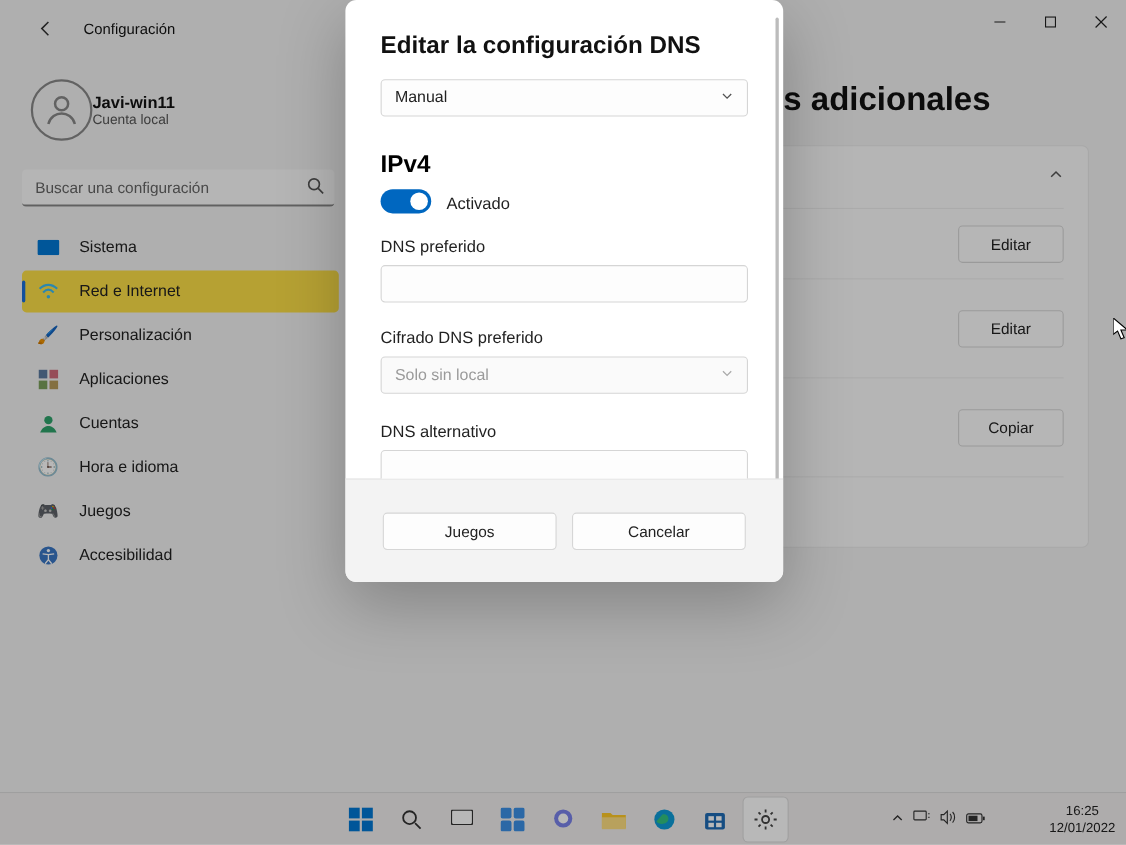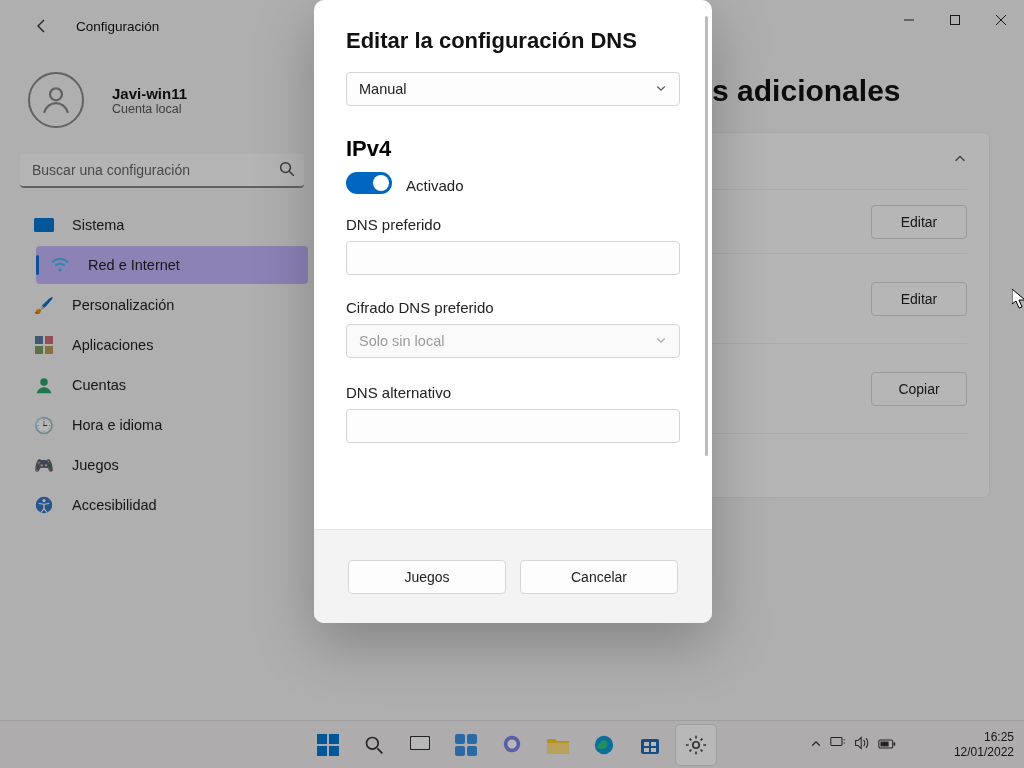--- a/index.html
+++ b/index.html
@@ -12,51 +12,51 @@
 
   
   .titlebar { position: absolute; top: 0; left: 0; right: 140px; height: 52px; display: flex; align-items: center; padding-left: 24px; color: #111; font-size: 13.5px; }
   .back-arrow { width: 36px; height: 36px; display: flex; align-items: center; justify-content: center; margin-right: 16px; }
 
   
   .app { position: absolute; top: 52px; left: 0; right: 0; bottom: 48px; display: flex; }
 
   
   .sidebar { width: 312px; padding: 20px 4px 0 20px; }
-  .profile { display: flex; align-items: center; gap: 28px; margin-bottom: 26px; padding-left: 8px; }
+  .profile { display: flex; align-items: center; gap: 0; margin-bottom: 26px; padding-left: 8px; }
   .avatar { width: 56px; height: 56px; border-radius: 50%; border: 2px solid #888; display: flex; align-items: center; justify-content: center; }
   .avatar svg { width: 34px; height: 34px; }
   .profile-name { font-weight: 600; font-size: 15px; color: #111; }
   .profile-sub { font-size: 12.5px; color: #555; }
 
   .search-wrap { position: relative; margin: 0 4px 18px 0; }
   .search { width: 100%; height: 34px; border: none; border-bottom: 2px solid #878787; background: #fbfbfb; border-radius: 4px; padding: 0 34px 0 12px; font-size: 14px; color: #555; }
   .search::placeholder { color: #666; }
   .search-icon { position: absolute; right: 8px; top: 6px; }
 
   .nav { display: flex; flex-direction: column; gap: 2px; }
   .nav-item { display: flex; align-items: center; height: 38px; gap: 18px; padding: 0 12px 0 14px; border-radius: 4px; font-size: 14.5px; color: #222; position: relative; }
-  .nav-item.active { background: #c4b5fd; margin-left: 16px; }
+  .nav-item.active { background: #fde047; }
   .nav-item.active::before { content: ""; position: absolute; left: 0; top: 9px; bottom: 9px; width: 3px; background: #1a6fd8; border-radius: 3px; }
   .nav-ico { width: 20px; height: 20px; display: flex; align-items: center; justify-content: center; font-size: 16px; }
 
   
   .main { flex: 1; padding: 22px 34px 0 10px; position: relative; }
   .page-title { font-size: 30px; font-weight: 600; color: #111; margin-bottom: 24px; }
   .card { background: #fbfbfb; border: 1px solid #e9e9e9; border-radius: 6px; padding: 0 22px; }
   .card-head { display: flex; align-items: center; justify-content: space-between; height: 56px; }
   .chev { color: #555; }
   .row { display: flex; align-items: center; justify-content: space-between; min-height: 64px; border-top: 1px solid #eee; }
   .row:first-of-type { border-top: none; }
   .row-text { font-size: 14px; color: #222; padding: 10px 0; }
   .btn { min-width: 96px; height: 34px; background: #fdfdfd; border: 1px solid #d6d6d6; border-radius: 4px; font-size: 14px; color: #222; display: flex; align-items: center; justify-content: center; cursor: pointer; }
 
   
   .overlay { position: absolute; inset: 0; background: rgba(0,0,0,0.28); z-index: 50; }
-  .modal { position: absolute; left: 314px; top: 0; width: 398px; height: 623px; background: #fff; border-radius: 10px; box-shadow: 0 20px 60px rgba(0,0,0,.25); display: flex; flex-direction: column; z-index: 60; overflow: hidden; }
+  .modal { position: absolute; left: 314px; top: 0; width: 398px; height: 529px; background: #fff; border-radius: 10px; box-shadow: 0 20px 60px rgba(0,0,0,.25); display: flex; flex-direction: column; z-index: 60; overflow: hidden; }
   .modal-scroll { flex: 1; overflow: hidden; padding: 28px 32px 0 32px; position: relative; }
   .modal-h { font-size: 22px; font-weight: 600; color: #111; margin-bottom: 18px; }
   .select { height: 34px; border: 1px solid #d5d5d5; border-radius: 4px; display: flex; align-items: center; justify-content: space-between; padding: 0 12px; font-size: 14.5px; color: #222; background: #fdfdfd; }
   .select.disabled { color: #9a9a9a; background: #fafafa; }
   .sect-h { font-size: 22px; font-weight: 600; margin: 30px 0 10px; }
   .toggle-row { display: flex; align-items: flex-end; gap: 14px; margin-bottom: 22px; }
   .toggle { width: 46px; height: 22px; background: #0067c0; border-radius: 20px; position: relative; }
   .toggle::after { content: ""; position: absolute; right: 3px; top: 3px; width: 16px; height: 16px; background: #fff; border-radius: 50%; }
   .toggle-label { font-size: 15px; color: #222; }
   .fld-label { font-size: 15px; color: #222; margin: 4px 0 8px; }
@@ -65,21 +65,21 @@
 
   .modal-footer { height: 94px; background: #f3f3f3; border-top: 1px solid #e4e4e4; display: flex; align-items: center; justify-content: center; gap: 14px; }
   .modal-footer .btn { width: 158px; height: 34px; background: #fdfdfd; }
 
   
   .taskbar { position: absolute; left: 0; right: 0; bottom: 0; height: 48px; background: #f2efef; border-top: 1px solid #ddd; display: flex; align-items: center; }
   .task-center { position: absolute; left: 50%; transform: translateX(-50%); display: flex; gap: 6px; align-items: center; }
   .tb-ico { width: 40px; height: 40px; display: flex; align-items: center; justify-content: center; border-radius: 4px; font-size: 20px; }
   .tb-ico.active { background: #fff; box-shadow: 0 0 0 1px #ddd; }
   .tray { position: absolute; right: 10px; display: flex; align-items: center; gap: 10px; font-size: 12px; color: #222; }
-  .tray-time { text-align: right; line-height: 1.25; margin-left: 48px; }
+  .tray-time { text-align: center; line-height: 1.25; margin-left: 48px; }
   .tray-icons { display: flex; align-items: center; gap: 8px; font-size: 14px; }
 
   
   .cursor { position: absolute; left: 1012px; top: 289px; z-index: 200; pointer-events: none; }
 </style>
 </head>
 <body>
 
 <div class="overlay"></div>
 

